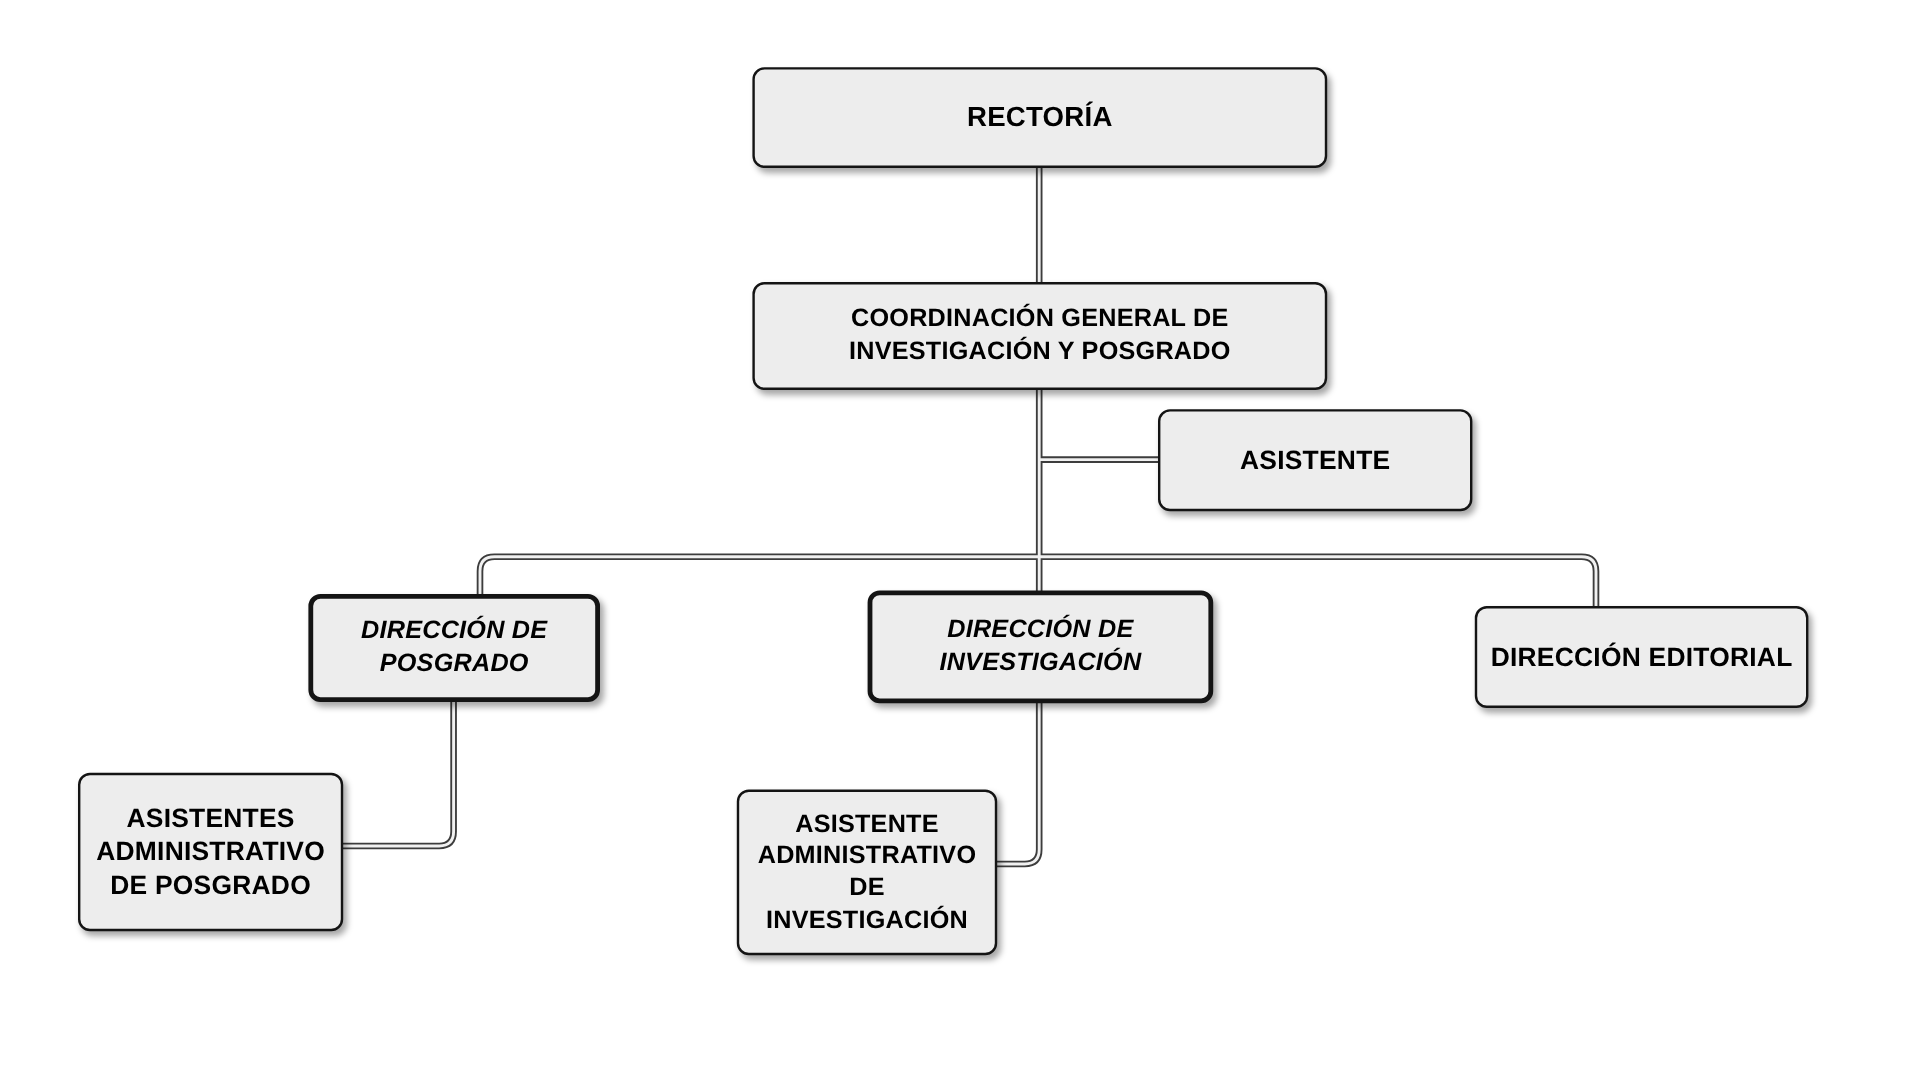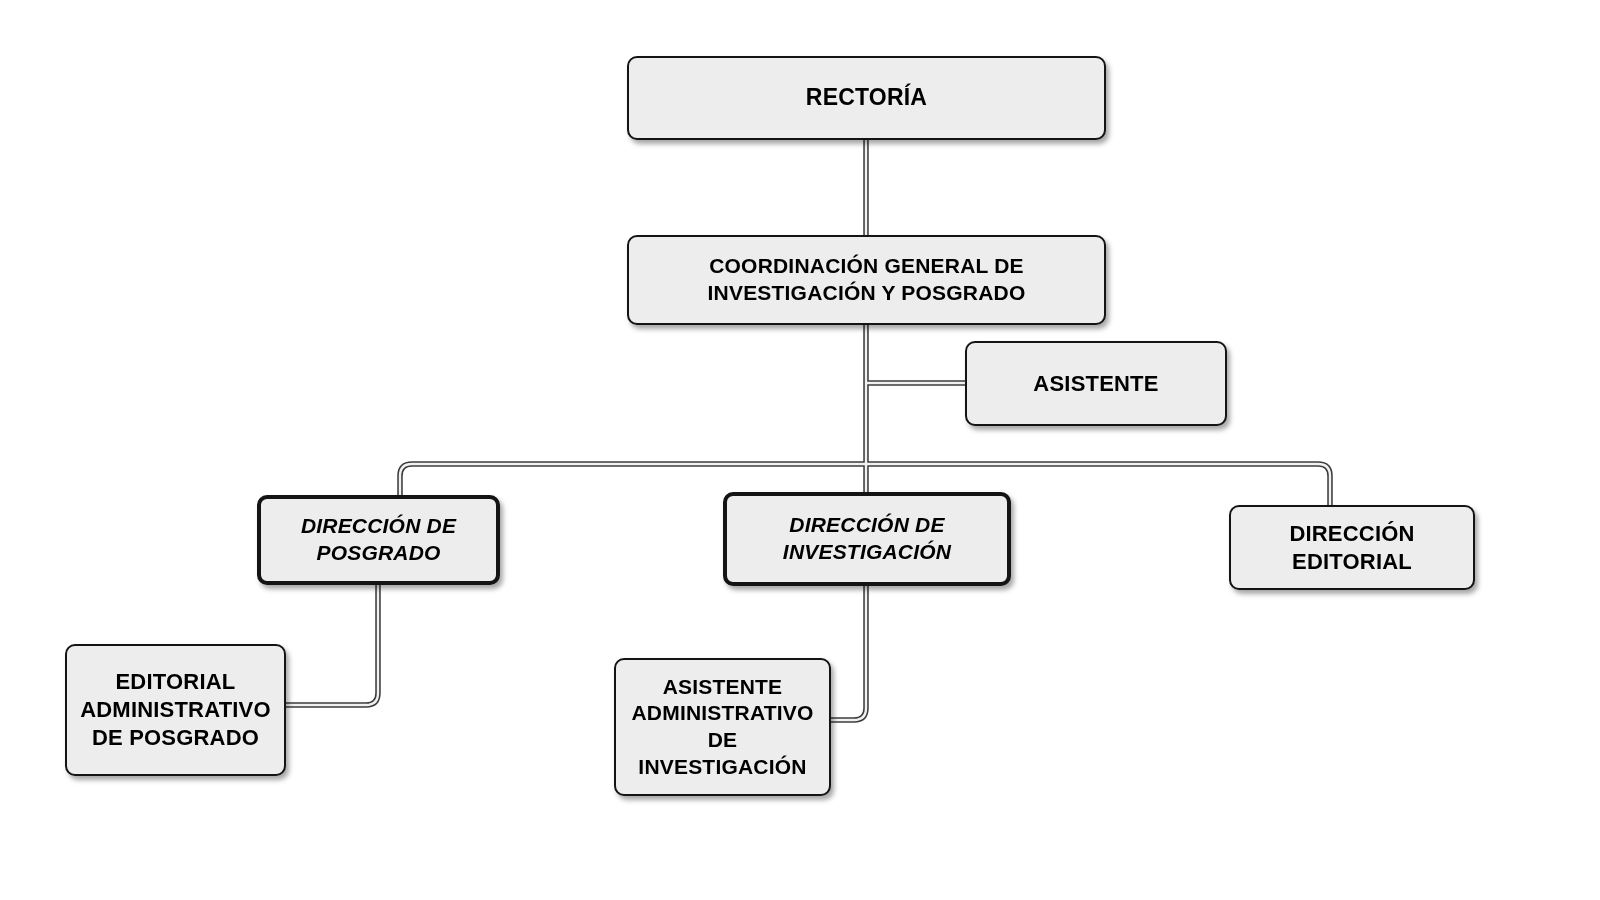--- a/index.html
+++ b/index.html
@@ -80,26 +80,26 @@
   <div class="node bold-border" style="left:257px;top:495px;width:243px;height:90px;">
     <span class="label">DIRECCIÓN DE
 POSGRADO</span>
   </div>
 
   <div class="node bold-border" style="left:723px;top:492px;width:288px;height:94px;">
     <span class="label">DIRECCIÓN DE
 INVESTIGACIÓN</span>
   </div>
 
-  <div class="node" style="left:1229px;top:505px;width:246px;height:85px;">
+  <div class="node" style="left:1229px;top:505px;width:278px;height:85px;">
     <span class="label" style="font-size:22px;">DIRECCIÓN EDITORIAL</span>
   </div>
 
   <div class="node" style="left:65px;top:644px;width:221px;height:132px;">
-    <span class="label" style="font-size:22px;">EDITORIAL
+    <span class="label" style="font-size:22px;">ASISTENTES
 ADMINISTRATIVO
 DE POSGRADO</span>
   </div>
 
   <div class="node" style="left:614px;top:658px;width:217px;height:138px;">
     <span class="label">ASISTENTE
 ADMINISTRATIVO
 DE
 INVESTIGACIÓN</span>
   </div>

